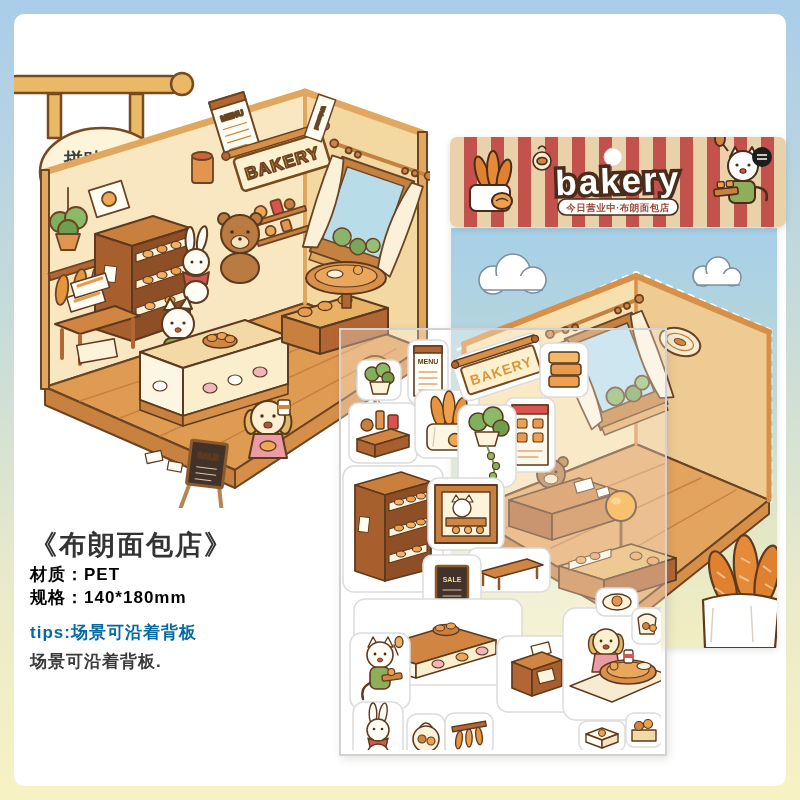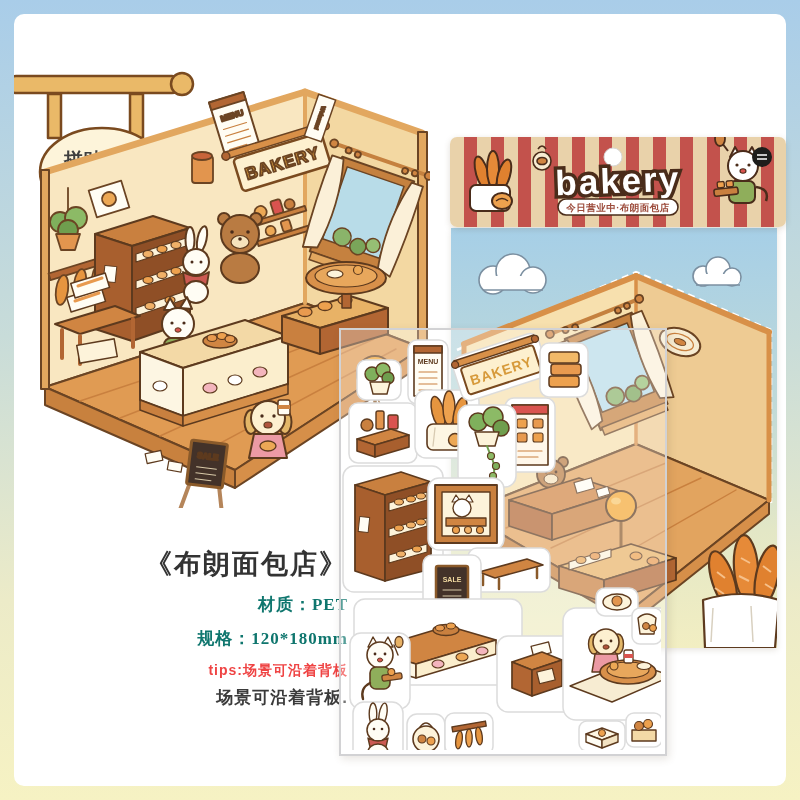--- a/index.html
+++ b/index.html
@@ -6,24 +6,24 @@
   body{
     font-family:"Liberation Sans","DejaVu Sans",sans-serif;
     background:linear-gradient(180deg,#a9cde9 0%,#c8dcd9 42%,#ecebc8 75%,#f6f2c3 100%);
     position:relative;overflow:hidden;
   }
   .card{
     position:absolute;left:14px;top:14px;width:772px;height:772px;
     background:#ffffff;border-radius:10px;
   }
   .abs{position:absolute;}
-  #info-block{position:absolute;left:16px;top:532px;width:318px;text-align:right;color:#333;}
+  #info-block{position:absolute;left:16px;top:513px;width:318px;text-align:left;color:#333;}
   .t-title{font-size:27px;font-weight:bold;letter-spacing:2px;}
-  .t-line{font-size:17px;margin-top:11px;letter-spacing:1px;font-weight:600;color:#0f766e;font-family:Liberation Serif, serif;}
-  .t-tips{font-size:14px;margin-top:12px;letter-spacing:1px;font-weight:600;color:#ef4444;}
+  .t-line{font-size:17px;letter-spacing:1px;font-weight:600;color:#000000;}
+  .t-tips{font-size:17px;margin-top:12px;letter-spacing:1px;font-weight:600;color:#0369a1;}
   .t-tips2{font-size:17px;margin-top:6px;letter-spacing:1px;font-weight:600;color:#3a3a3a;}
   #header-card{
     position:absolute;left:436px;top:123px;width:336px;height:90px;
     background:repeating-linear-gradient(90deg,#e9d2aa 0 14px,#c3524c 14px 27px);
     border-radius:7px;overflow:hidden;box-shadow:0 2px 6px rgba(90,70,40,0.18);
   }
   #backboard{
     position:absolute;left:437px;top:214px;width:326px;height:420px;
     background:linear-gradient(180deg,#a6cfe7 0%,#bcd8da 38%,#e3e7c6 72%,#f2eec2 100%);
     box-shadow:0 2px 6px rgba(90,70,40,0.15);
@@ -285,21 +285,21 @@
       <g>
         <rect x="258" y="344" width="12" height="15" rx="2" fill="#fffdf4" stroke-width="1.5"></rect>
         <rect x="258" y="349" width="12" height="4" fill="#d08542" stroke="none"></rect>
       </g>
     </g>
   </svg>
 
   <div id="info-block">
     <div class="t-title">《布朗面包店》</div>
     <div class="t-line">材质：PET</div>
-    <div class="t-line">规格：120*180mm</div>
+    <div class="t-line">规格：140*180mm</div>
     <div class="t-tips">tips:场景可沿着背板</div>
     <div class="t-tips2">场景可沿着背板.</div>
   </div>
 
   <div id="backboard">
     <svg width="326" height="420" viewBox="0 0 326 420">
 
       <g fill="#ffffff" stroke="#7b8fa0" stroke-width="1.6">
         <circle cx="42" cy="52" r="14"></circle>
           <circle cx="62" cy="43" r="17"></circle>

